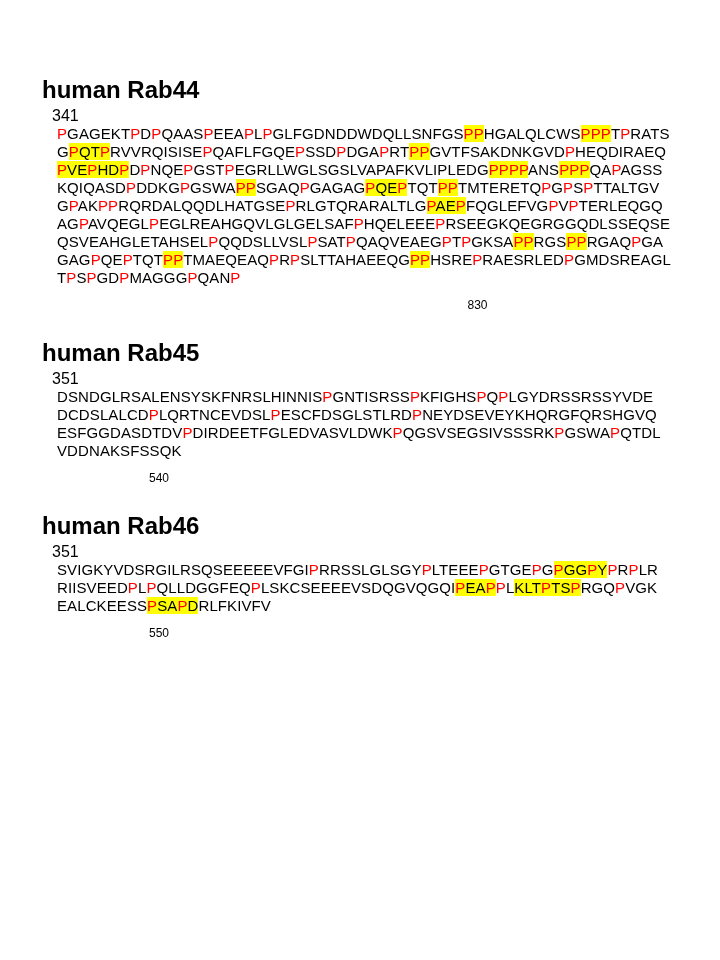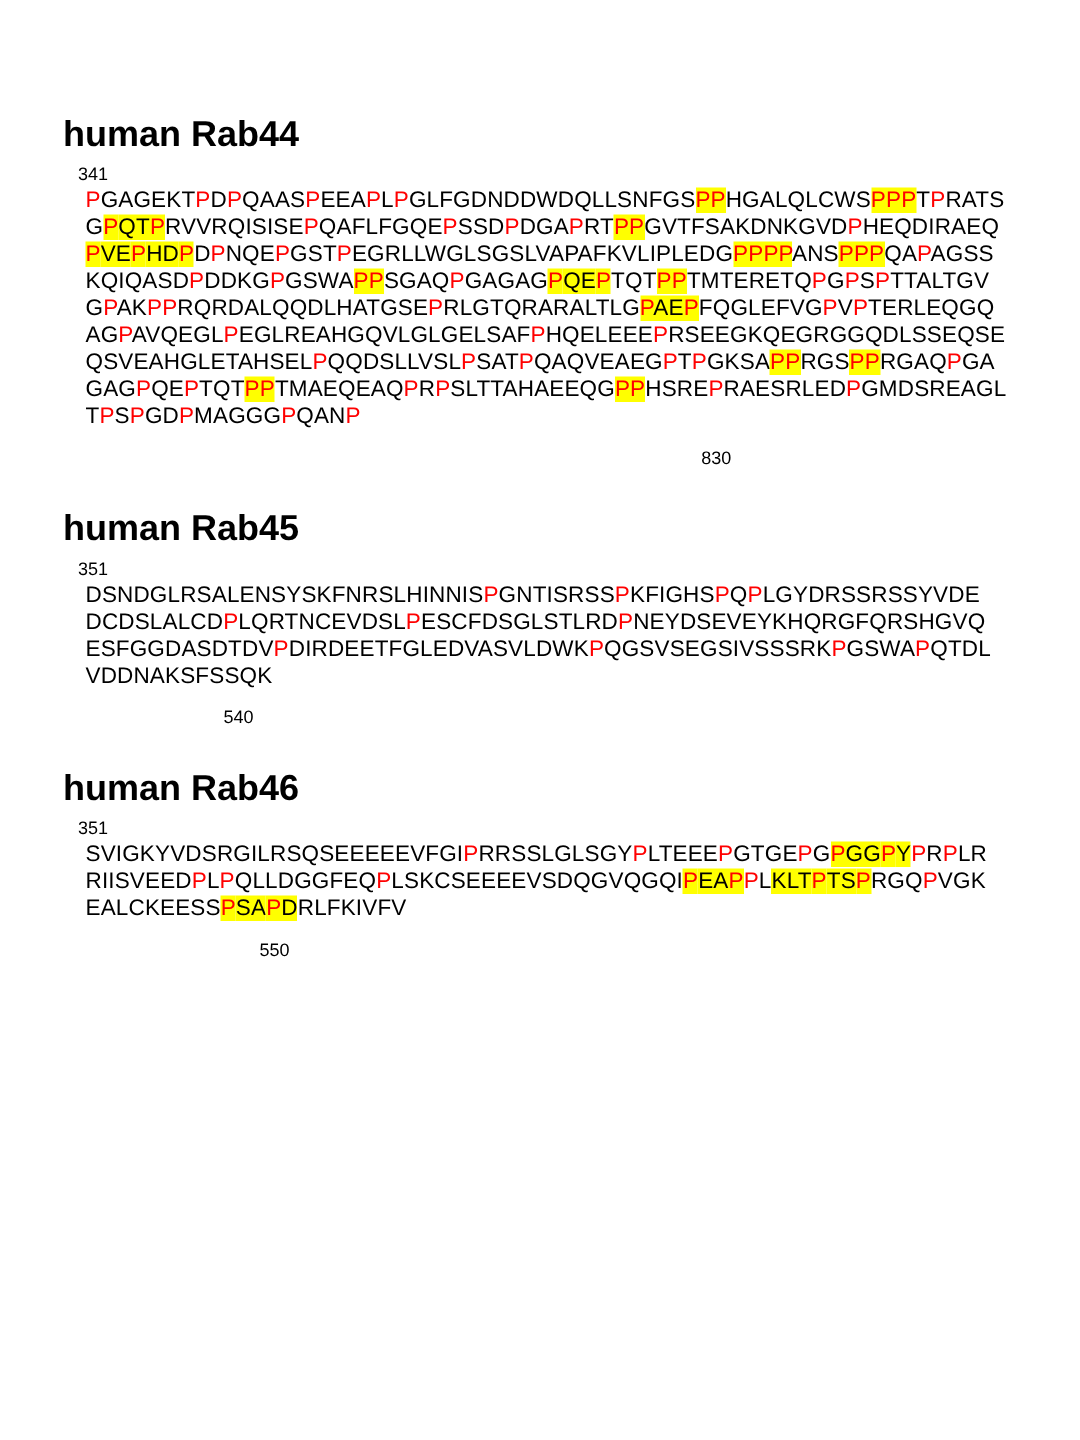--- a/index.html
+++ b/index.html
@@ -20,21 +20,21 @@
   .protein{margin:0 0 27px 0;}
   .protein-title{
     font-size:24px;
     font-weight:bold;
     line-height:28px;
     margin:0 0 0 -15px;
     letter-spacing:0px;
   }
   .start-num{
     display:block;
-    font-size:12px;
+    font-size:16px;
     line-height:14px;
     margin:5px 0 2px -5px;
   }
   .seq-block{margin:0;}
   .seq-line{
     font-size:15px;
     line-height:18px;
     white-space:nowrap;
     letter-spacing:0.1px;
   }
@@ -43,21 +43,21 @@
   .aa-yn{color:var(--ink);background:var(--hl);text-align:right;}
   .aa-yp{color:var(--proline);background:var(--hl);}
   .end-num{
     display:block;
     font-size:12px;
     line-height:14px;
     margin-top:11px;
   }
   .sec0 .end-num{margin-left:178px;text-align:center;}
   .sec1 .end-num{margin-left:92px;}
-  .sec2 .end-num{margin-left:116px;}
+  .sec2 .end-num{margin-left:92px;}
 </style>
 </head>
 <body>
 
 <div class="page">
 
   <section class="protein sec0">
     <h1 class="protein-title">human Rab44</h1>
     <span class="start-num">341</span>
     <div class="seq-block">

